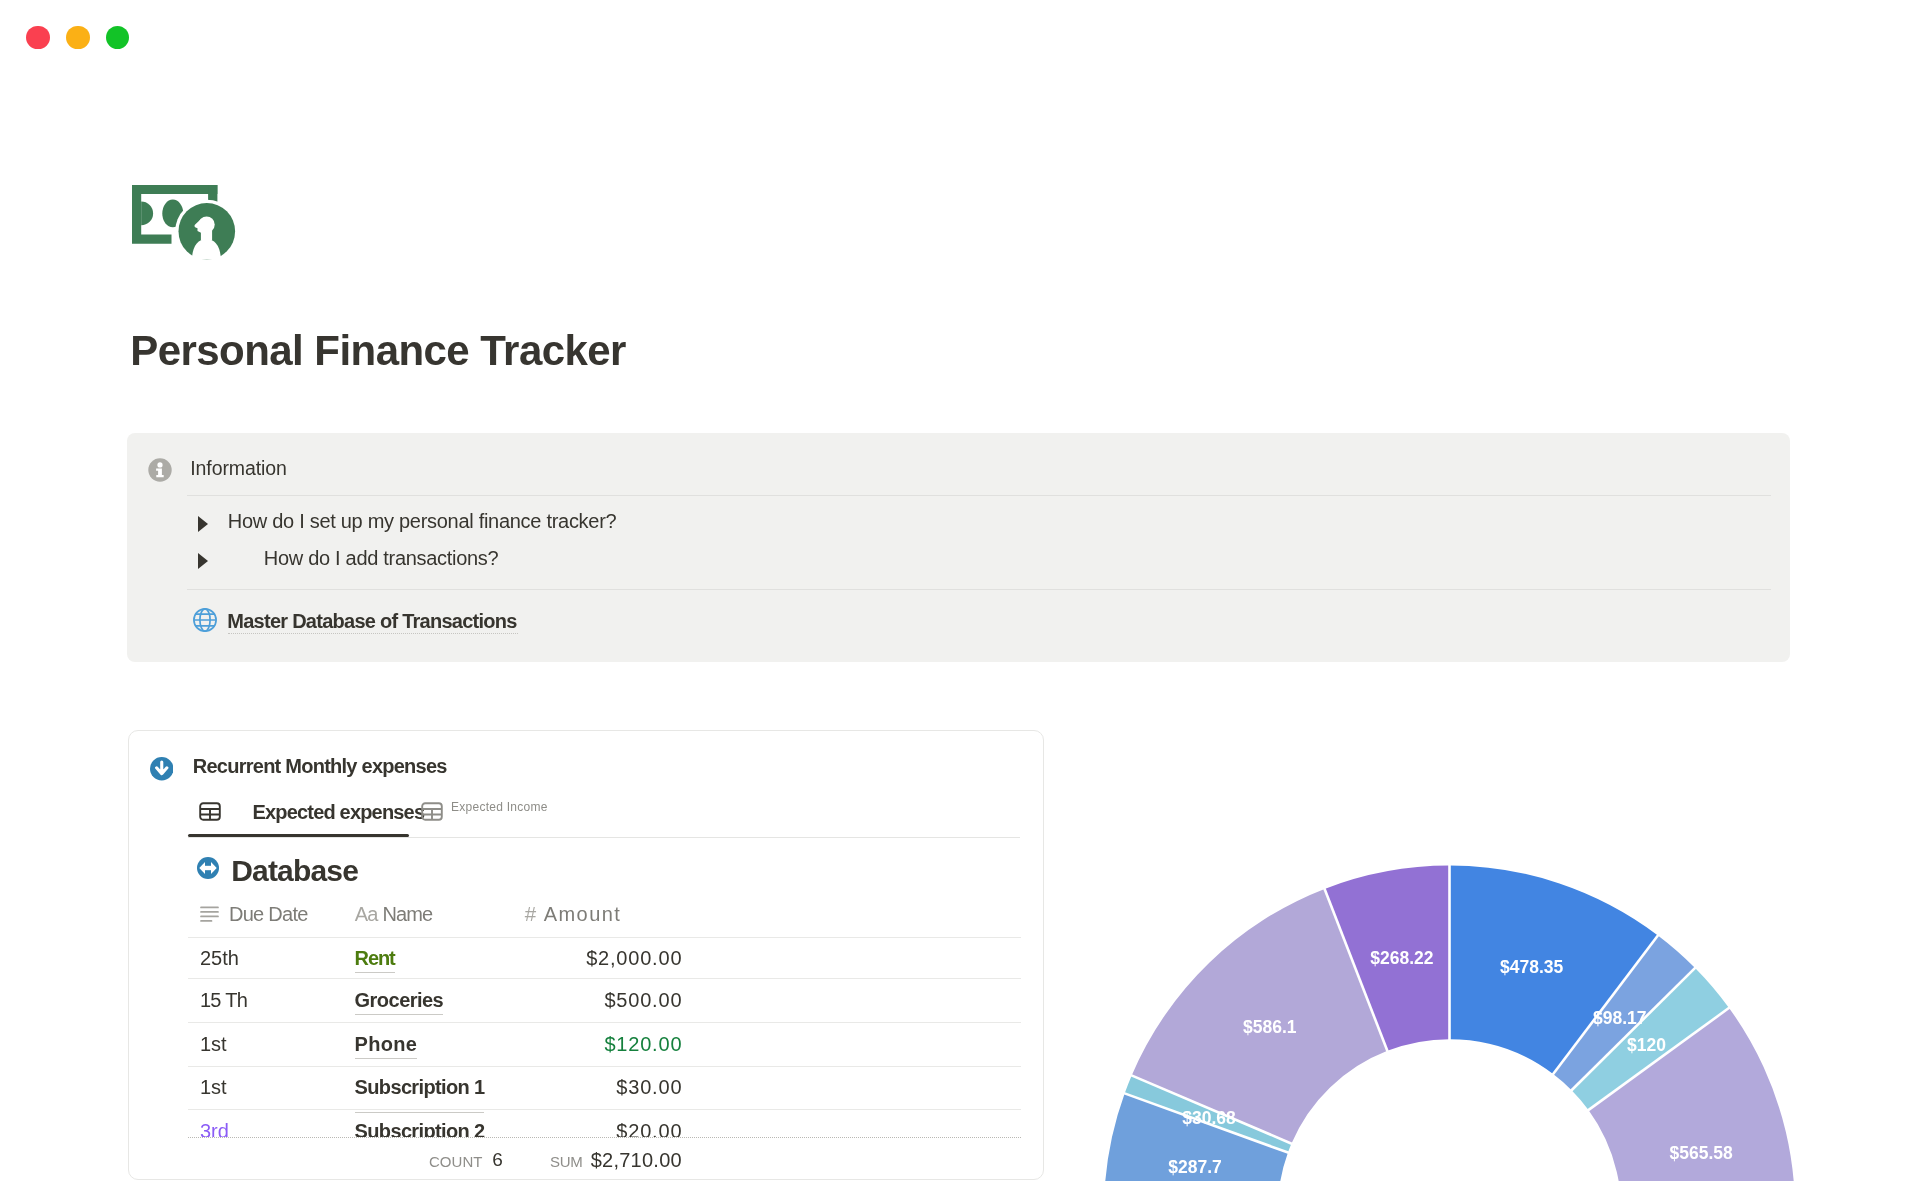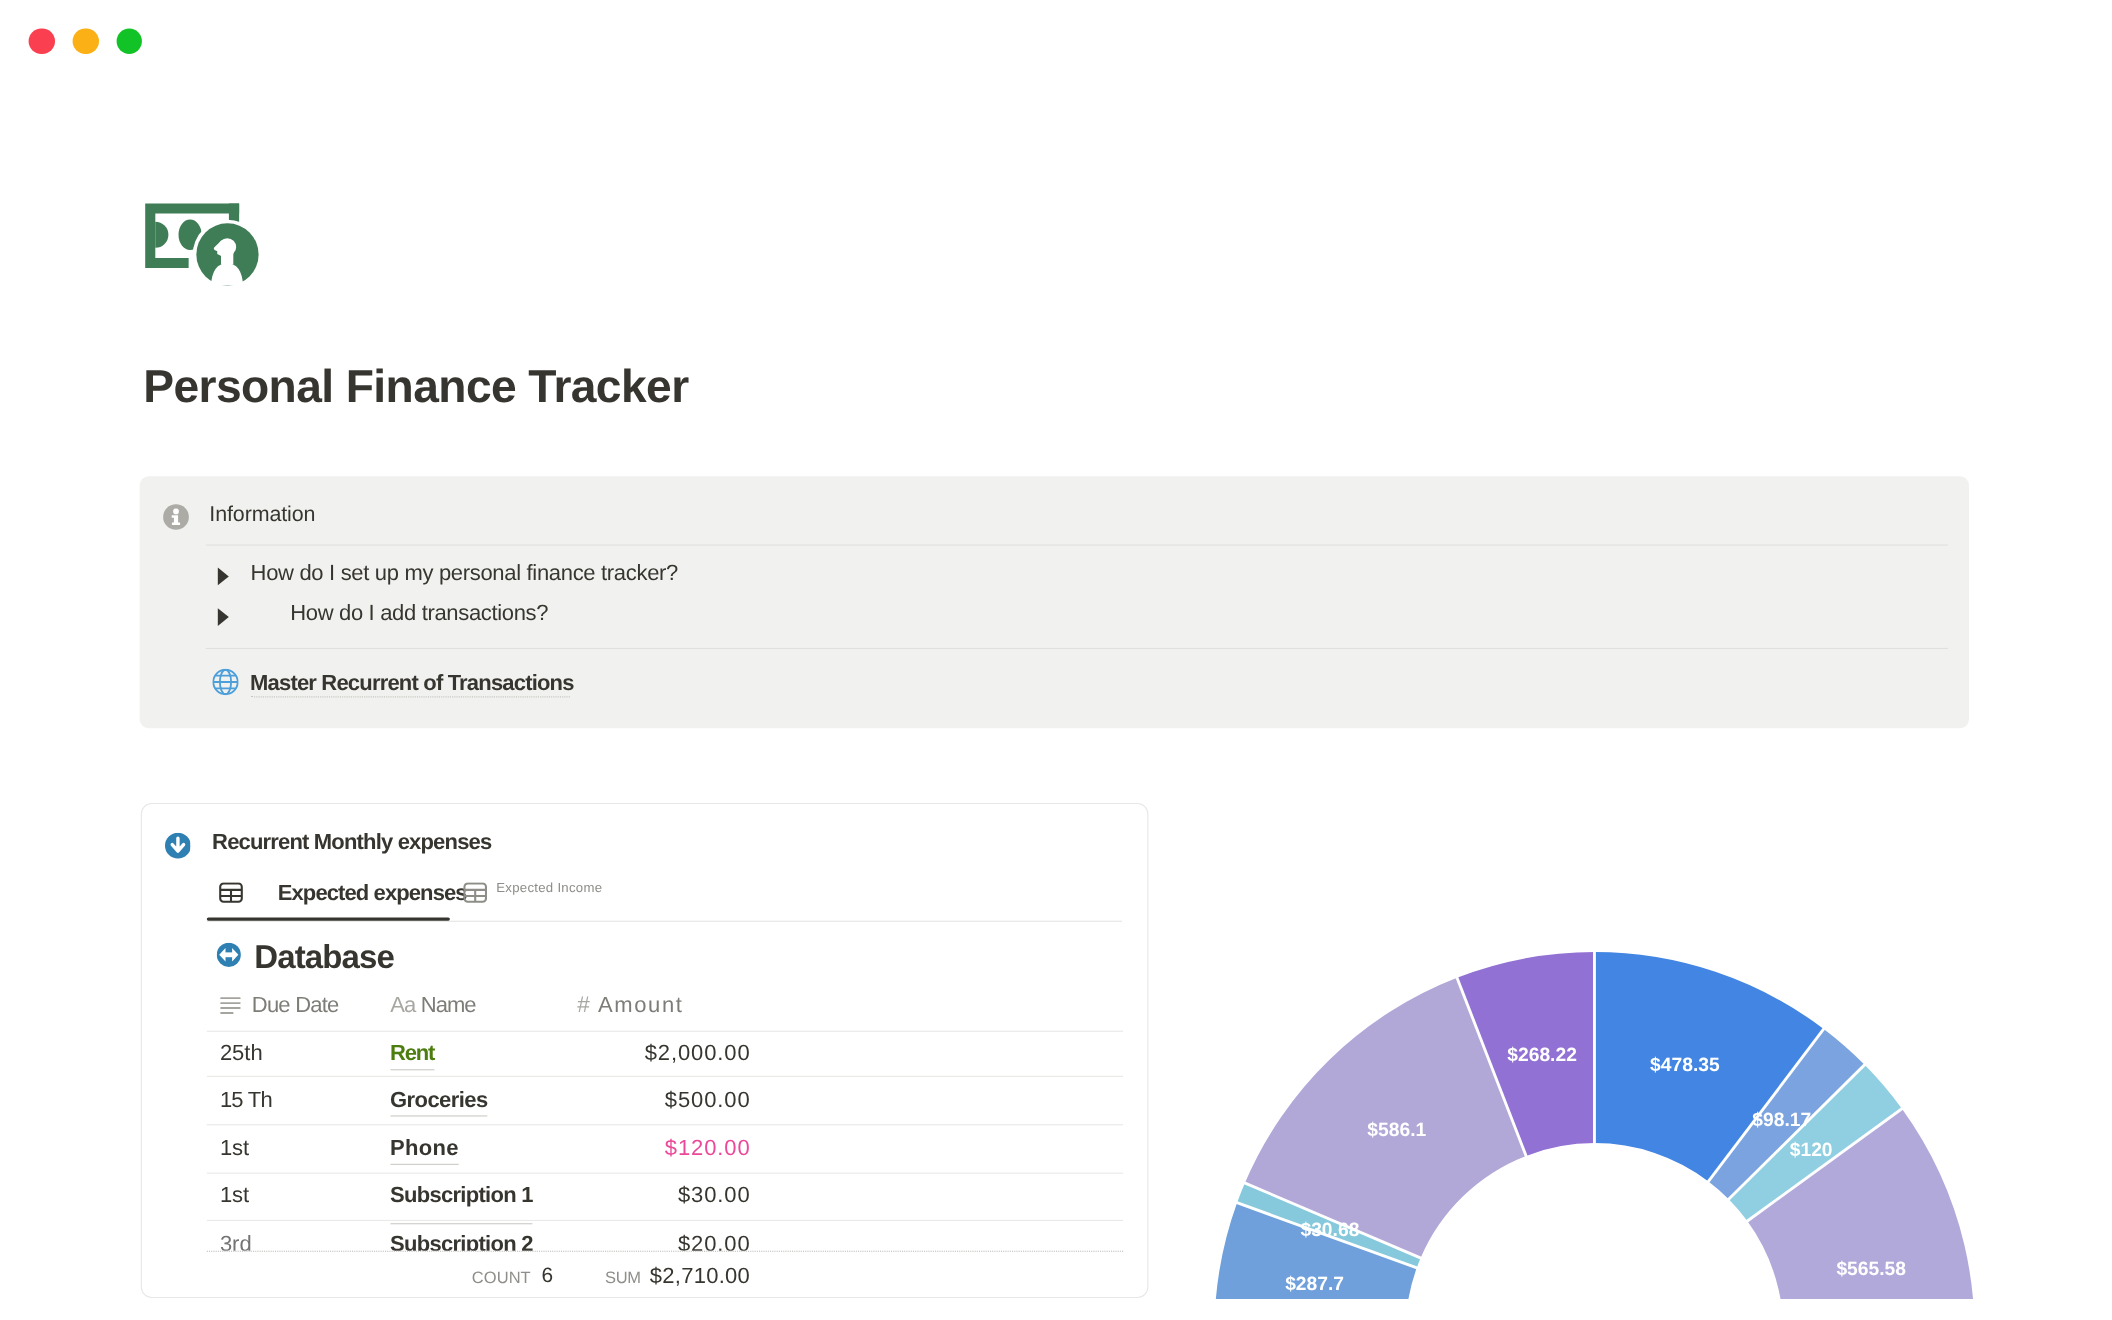--- a/index.html
+++ b/index.html
@@ -33,21 +33,21 @@
 <div class="abs" style="left:198px;top:553.2px;width:0;height:0;border-left:10.5px solid #37352F;border-top:8px solid transparent;border-bottom:8px solid transparent;"></div>
 <div style="position:absolute;left:227.8px;top:547.1px;font-size:20px;font-weight:400;color:#37352F;line-height:1.15;white-space:nowrap;letter-spacing:-0.3px;margin-left:36px;">How do I add transactions?</div>
 <div class="abs" style="left:186.9px;top:588.6px;width:1584px;height:1px;background:#E0E0DE;"></div>
 <svg class="abs" style="left:193.2px;top:608px" width="24" height="24" viewBox="0 0 24 24">
 <g fill="none" stroke="#4D9FD9" stroke-width="1.7">
 <circle cx="12" cy="12" r="11.1"></circle>
 <ellipse cx="12" cy="12" rx="5.1" ry="11.1"></ellipse>
 <path d="M0.9 12 H23.1 M2.8 6.2 H21.2 M2.8 17.8 H21.2"></path>
 </g>
 </svg>
-<div style="position:absolute;left:227.3px;top:610.0px;font-size:20px;font-weight:700;color:#37352F;line-height:1.15;white-space:nowrap;letter-spacing:-0.74px;">Master Recurrent of Transactions</div>
+<div style="position:absolute;left:227.3px;top:610.0px;font-size:20px;font-weight:700;color:#37352F;line-height:1.15;white-space:nowrap;letter-spacing:-0.74px;">Master Database of Transactions</div>
 <div class="abs" style="left:227.9px;top:633.1px;width:290px;height:0;border-top:1.6px dotted #C6C5C1;"></div>
 <div class="abs" style="left:128px;top:730px;width:916px;height:450px;border:1px solid #E7E7E5;border-radius:10px;background:#fff;"></div>
 <svg class="abs" style="left:149.9px;top:757.1px" width="23.5" height="23.5" viewBox="0 0 23.5 23.5">
 <circle cx="11.75" cy="11.75" r="11.75" fill="#2F80B2"></circle>
 <path d="M11.75 5 V15.5 M6.6 10.8 L11.75 16.7 L16.9 10.8" stroke="#fff" stroke-width="3.1" fill="none" stroke-linecap="round" stroke-linejoin="round"></path>
 </svg>
 <div style="position:absolute;left:192.8px;top:754.9px;font-size:20px;font-weight:700;color:#37352F;line-height:1.15;white-space:nowrap;letter-spacing:-0.75px;">Recurrent Monthly expenses</div>
 <svg class="abs" style="left:198.8px;top:802px" width="22" height="20" viewBox="0 0 22 20">
     <g fill="none" stroke="#37352F" stroke-width="1.9">
       <rect x="1.2" y="1.2" width="19.6" height="16.6" rx="3"></rect>
@@ -85,30 +85,30 @@
 <div style="position:absolute;left:543.7px;top:902.7px;font-size:20px;font-weight:400;color:#7D7C77;line-height:1.15;white-space:nowrap;letter-spacing:1.45px;">Amount</div>
 <div class="abs" style="left:188.4px;top:936.8px;width:832.8px;height:1px;background:#E9E9E7;"></div>
 <div style="position:absolute;left:199.9px;top:946.5px;font-size:20px;font-weight:400;color:#37352F;line-height:1.15;white-space:nowrap;">25th</div>
 <div style="position:absolute;left:354.6px;top:946.5px;font-size:20px;font-weight:700;color:#4d7c0f;line-height:1.15;white-space:nowrap;letter-spacing:-1.1px;border-bottom:1.2px solid #CBCAC6;padding-bottom:2.2px;">Rent</div>
 <div style="position:absolute;right:1237.7px;top:946.5px;font-size:20px;font-weight:400;color:#37352F;line-height:1.15;white-space:nowrap;letter-spacing:0.8px;">$2,000.00</div>
 <div style="position:absolute;left:199.9px;top:989.3px;font-size:20px;font-weight:400;color:#37352F;line-height:1.15;white-space:nowrap;letter-spacing:-0.7px;">15 Th</div>
 <div style="position:absolute;left:354.6px;top:989.3px;font-size:20px;font-weight:700;color:#37352F;line-height:1.15;white-space:nowrap;letter-spacing:-0.53px;border-bottom:1.2px solid #CBCAC6;padding-bottom:2.2px;">Groceries</div>
 <div style="position:absolute;right:1237.7px;top:989.3px;font-size:20px;font-weight:400;color:#37352F;line-height:1.15;white-space:nowrap;letter-spacing:0.8px;">$500.00</div>
 <div style="position:absolute;left:199.9px;top:1033.1px;font-size:20px;font-weight:400;color:#37352F;line-height:1.15;white-space:nowrap;">1st</div>
 <div style="position:absolute;left:354.6px;top:1033.1px;font-size:20px;font-weight:700;color:#37352F;line-height:1.15;white-space:nowrap;letter-spacing:0.3px;border-bottom:1.2px solid #CBCAC6;padding-bottom:2.2px;">Phone</div>
-<div style="position:absolute;right:1237.7px;top:1033.1px;font-size:20px;font-weight:400;color:#ec4899;line-height:1.15;white-space:nowrap;letter-spacing:0.8px;">$120.00</div>
+<div style="position:absolute;right:1237.7px;top:1033.1px;font-size:20px;font-weight:400;color:#15803d;line-height:1.15;white-space:nowrap;letter-spacing:0.8px;">$120.00</div>
 <div style="position:absolute;left:199.9px;top:1076.3px;font-size:20px;font-weight:400;color:#37352F;line-height:1.15;white-space:nowrap;">1st</div>
 <div style="position:absolute;left:354.6px;top:1076.3px;font-size:20px;font-weight:700;color:#37352F;line-height:1.15;white-space:nowrap;letter-spacing:-0.65px;border-bottom:1.2px solid #CBCAC6;padding-bottom:13px;">Subscription 1</div>
 <div style="position:absolute;right:1237.7px;top:1076.3px;font-size:20px;font-weight:400;color:#37352F;line-height:1.15;white-space:nowrap;letter-spacing:0.8px;">$30.00</div>
 <div class="abs" style="left:188.4px;top:978.4px;width:832.8px;height:1px;background:#E9E9E7;"></div>
 <div class="abs" style="left:188.4px;top:1022.3px;width:832.8px;height:1px;background:#E9E9E7;"></div>
 <div class="abs" style="left:188.4px;top:1066.1px;width:832.8px;height:1px;background:#E9E9E7;"></div>
 <div class="abs" style="left:188.4px;top:1108.7px;width:832.8px;height:1px;background:#E9E9E7;"></div>
 <div class="abs" style="left:130px;top:1110px;width:912px;height:27px;overflow:hidden;">
-    <div style="position:absolute;left:69.9px;top:9.5px;font-size:20px;font-weight:400;color:#737373;line-height:1.15;white-space:nowrap;">3rd</div>
+    <div style="position:absolute;left:69.9px;top:9.5px;font-size:20px;font-weight:400;color:#8b5cf6;line-height:1.15;white-space:nowrap;">3rd</div>
     <div style="position:absolute;left:224.6px;top:9.5px;font-size:20px;font-weight:700;color:#37352F;line-height:1.15;white-space:nowrap;letter-spacing:-0.65px;">Subscription 2</div>
     <div style="position:absolute;right:359.7px;top:9.5px;font-size:20px;color:#37352F;letter-spacing:0.8px;line-height:1.15;">$20.00</div>
   </div>
 <div class="abs" style="left:188.4px;top:1136.6px;width:832.8px;height:0;border-top:1.5px dotted #B9B8B4;"></div>
 <div style="position:absolute;right:1437.5px;top:1152.6px;font-size:15px;font-weight:400;color:#8F8E8A;line-height:1.15;white-space:nowrap;letter-spacing:0.05px;">COUNT</div>
 <div style="position:absolute;right:1417.1px;top:1149.4px;font-size:19px;font-weight:400;color:#37352F;line-height:1.15;white-space:nowrap;">6</div>
 <div style="position:absolute;right:1337.5px;top:1152.6px;font-size:15px;font-weight:400;color:#8F8E8A;line-height:1.15;white-space:nowrap;letter-spacing:-0.3px;">SUM</div>
 <div style="position:absolute;right:1238.1px;top:1149.4px;font-size:20px;font-weight:400;color:#37352F;line-height:1.15;white-space:nowrap;letter-spacing:0.25px;">$2,710.00</div>
 <svg style="position:absolute;left:1080px;top:820px" width="740" height="361" viewBox="1080 820 740 361" font-family="Liberation Sans, sans-serif">
     <path d="M 1449.50 865.50 A 345.5 345.5 0 0 1 1657.91 935.43 L 1553.13 1073.98 A 171.8 171.8 0 0 0 1449.50 1039.20 Z" fill="#4285E2"></path>

